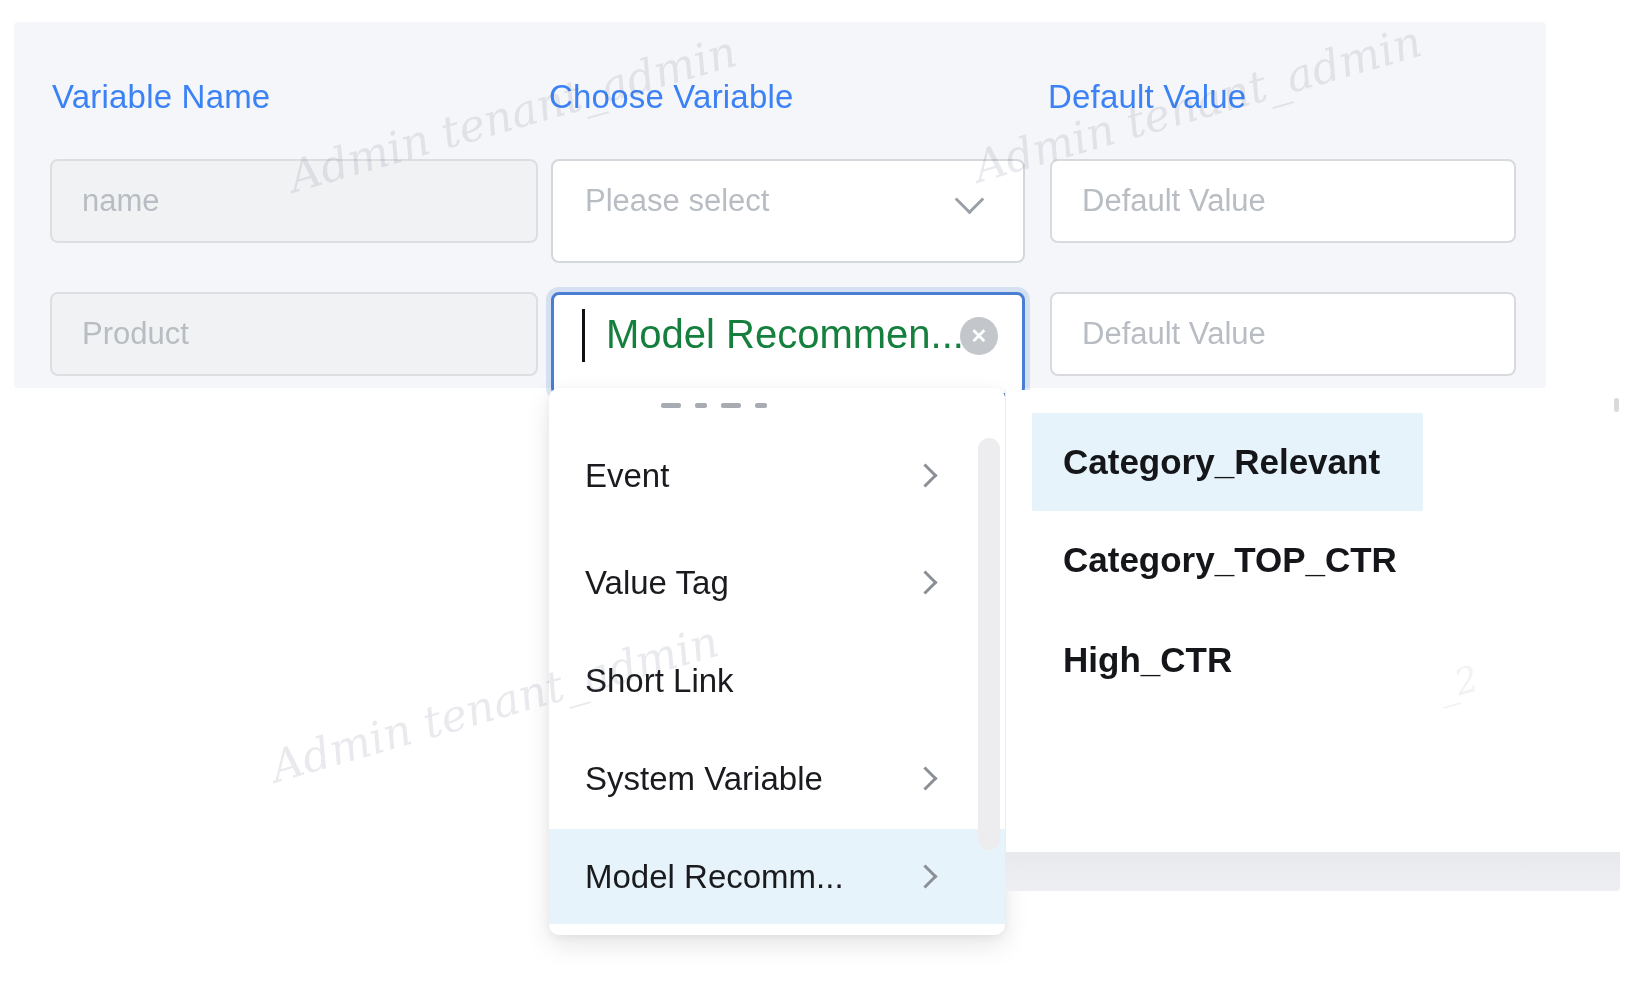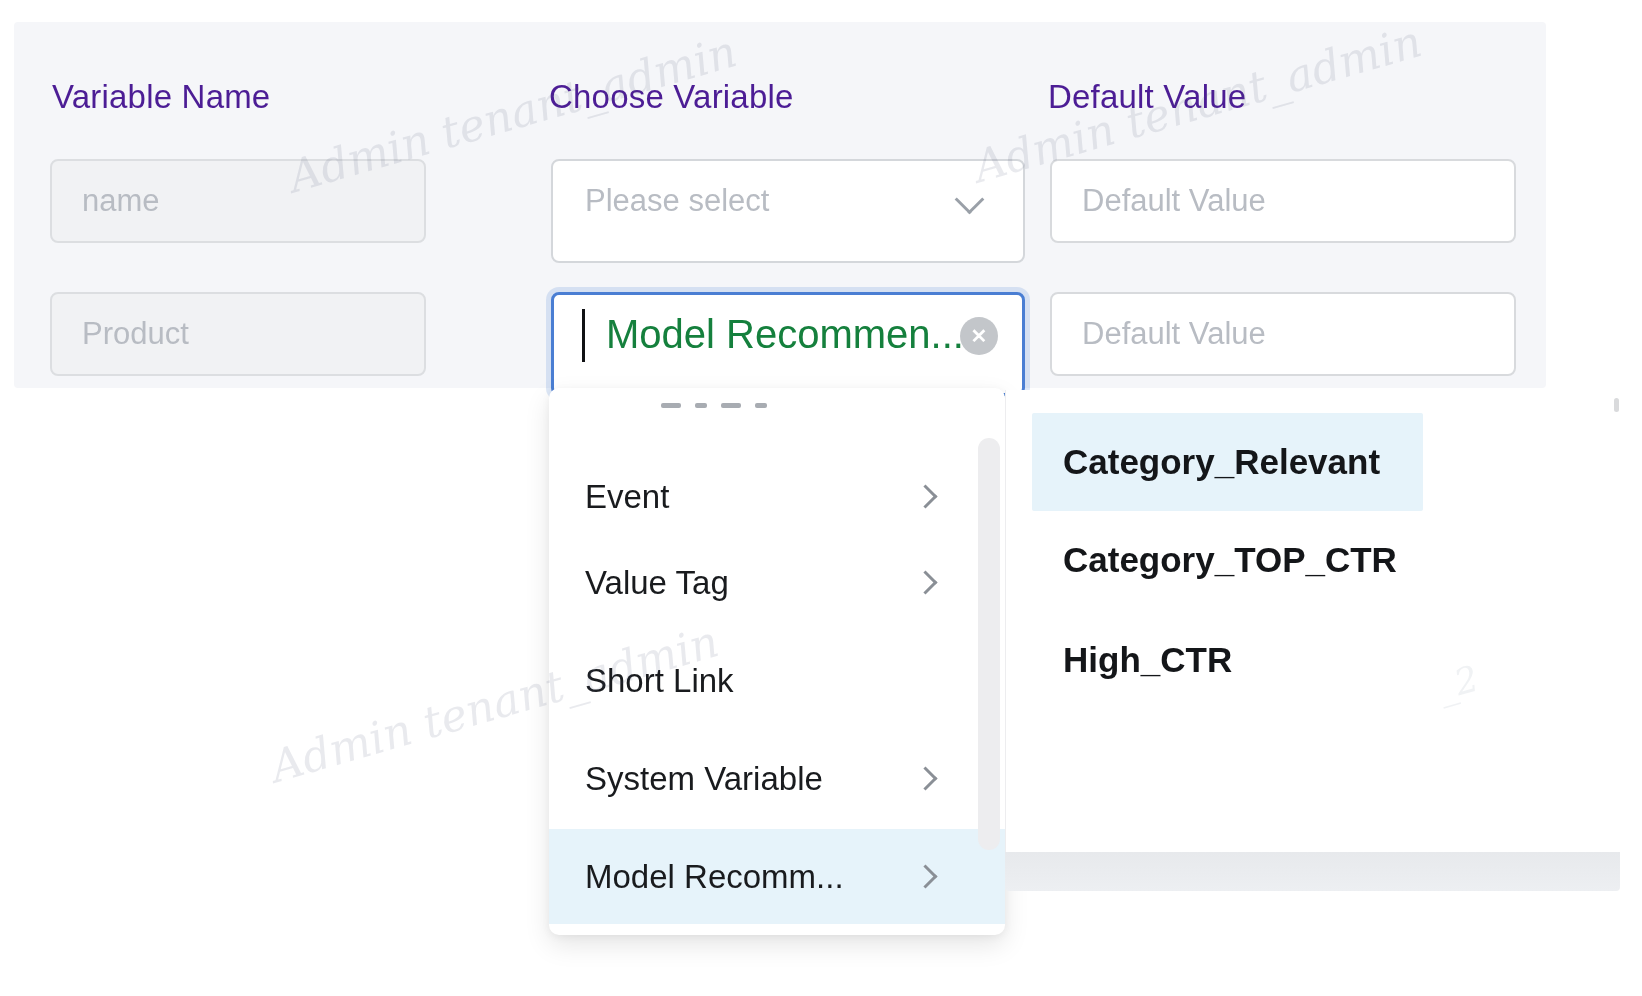--- a/index.html
+++ b/index.html
@@ -9,35 +9,35 @@
     background:#ffffff; font-family:"Liberation Sans", sans-serif;
   }
 
   
   .form-panel {
     position:absolute; left:14px; top:22px; width:1532px; height:366px;
     background:#f5f6f9; border-radius:4px;
   }
   .col-label {
     position:absolute; top:78px; font-size:33px; font-weight:500;
-    color:#4c1d95; letter-spacing:.2px; white-space:nowrap;
+    color:#3b82f6; letter-spacing:.2px; white-space:nowrap;
   }
   .lbl-1 { left:52px; } .lbl-2 { left:549px; } .lbl-3 { left:1048px; }
 
   .field {
     position:absolute; height:84px; border-radius:8px;
     border:2px solid #d8dadd; background:#ffffff;
     font-family:"Liberation Sans", sans-serif; font-size:31px; color:#3a3d42;
     padding:0 30px; outline:none;
   }
   .field::placeholder { color:#b8bcc3; opacity:1; }
   .field.disabled { background:#f1f2f4; border-color:#dcdee1; }
 
   .row-1 { top:159px; } .row-2 { top:292px; }
-  .c1 { left:50px;  width:376px; }
+  .c1 { left:50px;  width:488px; }
   .c3 { left:1050px; width:466px; }
 
   
   .select-box {
     position:absolute; left:551px; width:474px; height:104px;
     background:#ffffff; border:2px solid #d4d7db; border-radius:8px;
   }
   .select-placeholder {
     position:absolute; left:32px; top:0; line-height:80px;
     font-size:31px; color:#b8bcc3; white-space:nowrap;
@@ -78,21 +78,21 @@
   }
   .clip-dashes { position:absolute; left:112px; top:6px; height:6px; white-space:nowrap; }
   .clip-dashes i {
     display:inline-block; height:5px; border-radius:2px; background:#a8acb2;
     margin-right:14px;
   }
   .d-w1 { width:20px; } .d-w2 { width:12px; }
 
   .m-item { position:absolute; left:0; width:456px; height:95px; cursor:pointer; }
   .m-item.active { background:#e6f3fa; }
-  .mi-0 { top:61px; } .mi-1 { top:147px;padding-left:46px; } .mi-2 { top:245px; }
+  .mi-0 { top:40px; } .mi-1 { top:147px;padding-left:46px; } .mi-2 { top:245px; }
   .mi-3 { top:343px; } .mi-4 { top:441px; }
   .m-label {
     position:absolute; left:36px; line-height:95px; font-size:33px;
     font-weight:500; color:#191b1e; white-space:nowrap;
   }
   .chev-right {
     position:absolute; left:368px; top:39px; width:17px; height:17px;
     border-top:3.5px solid #8a8f96; border-right:3.5px solid #8a8f96;
     transform:rotate(45deg);
   }

